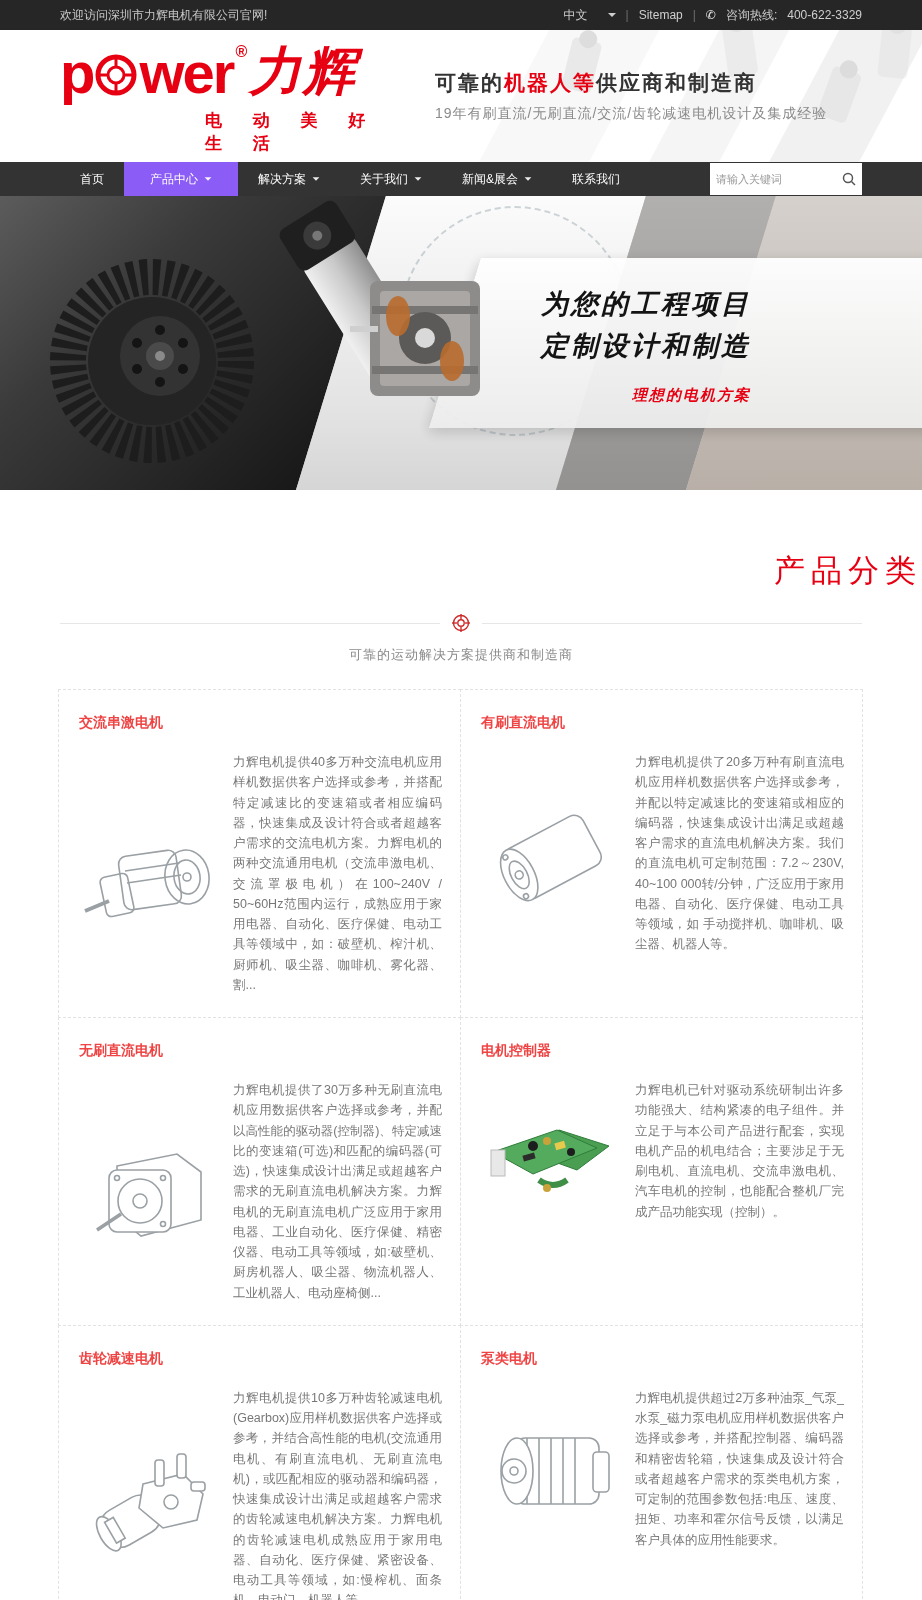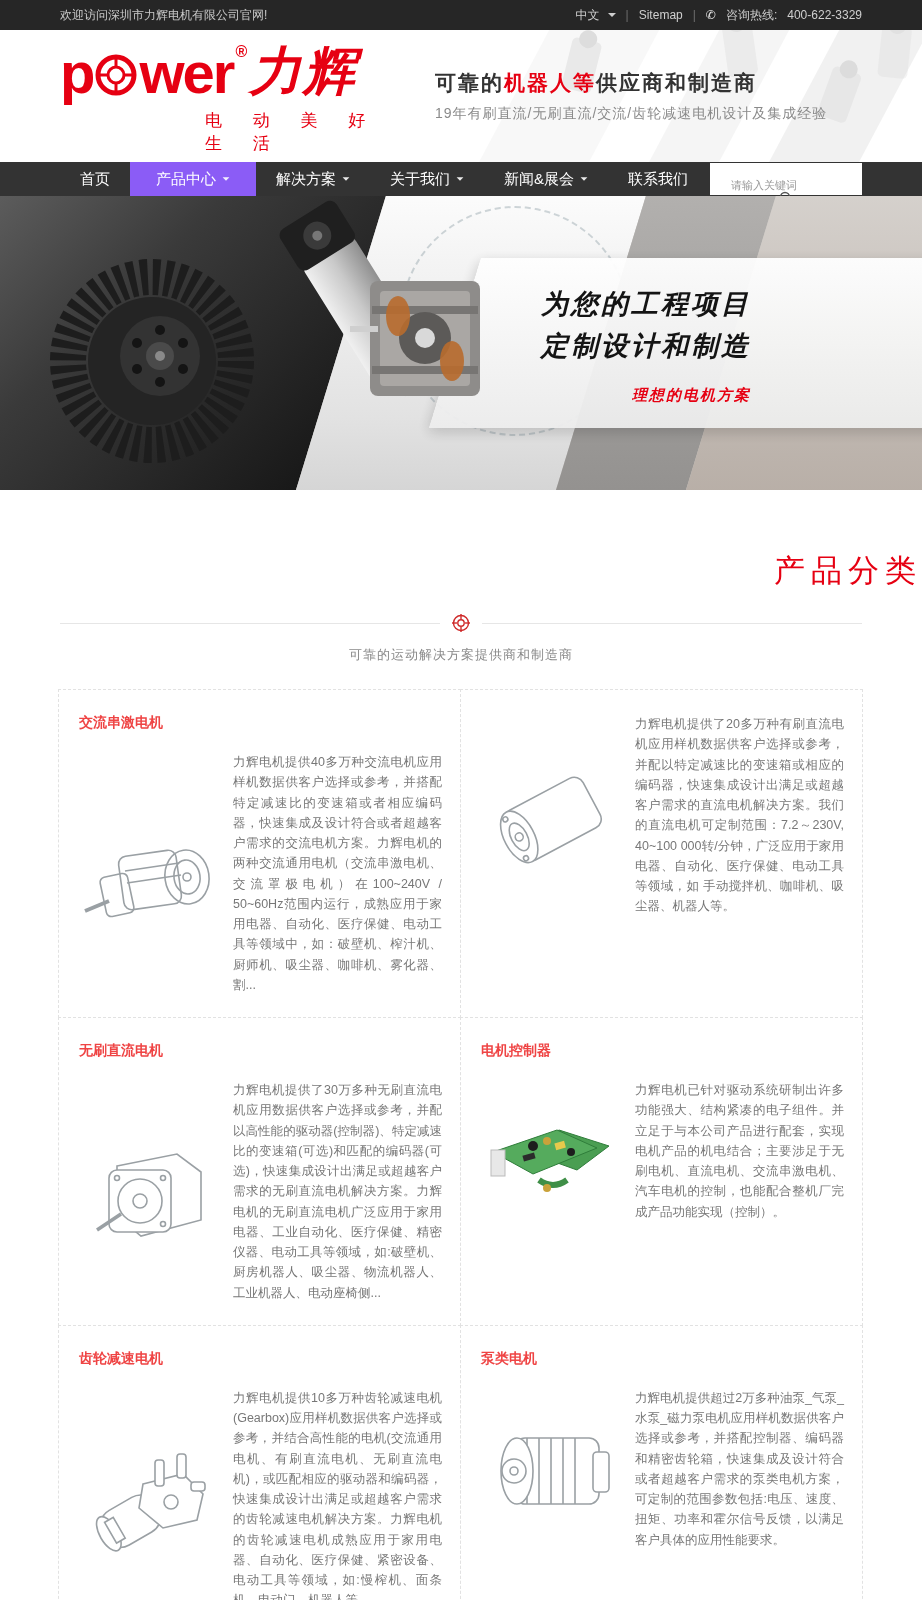--- a/index.html
+++ b/index.html
@@ -5,52 +5,52 @@
   * { margin:0; padding:0; box-sizing:border-box; }
   body { font-family:"Liberation Sans","DejaVu Sans",sans-serif; background:#f4f4f4; }
   .page { width:922px; margin:0 auto; background:#fff; position:relative; }
   .inner { width:802px; margin:0 auto; position:relative; }
 
   
   .topbar { height:30px; background:#262626; color:#c9c9c9; font-size:12px; }
   .topbar .inner { display:flex; justify-content:space-between; align-items:center; height:30px; }
   .topbar-right { display:flex; align-items:center; gap:10px; color:#cfcfcf; }
   .topbar-right .sep { color:#6d6d6d; }
-  .lang { cursor:pointer; display:inline-flex; align-items:center; gap:8px; }
+  .lang { cursor:pointer; display:inline-flex; align-items:center; gap:20px; }
   .caret { display:inline-block; width:0; height:0; border-left:4px solid transparent; border-right:4px solid transparent; border-top:4px solid #cfcfcf; }
   .phone-glyph { font-size:12px; color:#e4e4e4; }
 
   
   .header { height:132px; background:#fff; position:relative; overflow:hidden; }
   .header-deco { position:absolute; top:0; right:0; width:600px; height:132px; pointer-events:none; }
   .stripe { position:absolute; top:-20px; height:180px; background:rgba(120,120,120,.10); transform:skewX(-28deg); }
   .s1 { right:30px; width:90px; } .s2 { right:170px; width:70px; background:rgba(120,120,120,.07);} .s3 { right:300px; width:110px; background:rgba(120,120,120,.05);}
   .ghost { position:absolute; opacity:.45; }
   .ghost .gbody { width:30px; height:52px; background:#d9d9d9; border-radius:5px; }
   .ghost .gcap { width:18px; height:18px; background:#bdbdbd; border-radius:50%; margin:-62px auto 0; }
   .header .inner { height:132px; display:flex; align-items:center; }
   .logo { position:relative; cursor:pointer; width:320px; }
   .logo-row { display:flex; align-items:center; color:#e60012; font-weight:bold; }
   .logo-en { font-size:58px; letter-spacing:-2px; }
   .logo-target { margin:10px 2px 0; }
   .logo-reg { font-size:16px; vertical-align:top; margin:6px 2px 0 2px; align-self:flex-start; }
   .logo-cn { font-size:52px; font-style:italic; font-weight:900; letter-spacing:2px; }
-  .logo-slogan { color:#e60012; font-size:17px; font-weight:normal; letter-spacing:13px; margin:2px 0 0 145px; }
+  .logo-slogan { color:#e60012; font-size:17px; font-weight:bold; letter-spacing:13px; margin:2px 0 0 145px; }
   .tagline { margin-left:55px; position:relative; z-index:2; }
   .tagline-main { font-size:21px; font-weight:bold; color:#333; letter-spacing:2px; }
   .tagline-main .red { color:#e60012; }
   .tagline-sub { font-size:14px; color:#8a8a8a; margin-top:8px; letter-spacing:1px; }
 
   
   .nav { height:34px; background:#333; }
   .nav .inner { display:flex; align-items:stretch; height:34px; }
-  .nav-item { display:flex; align-items:center; gap:6px; padding:0 20px; color:#fff; font-size:15px; cursor:pointer; }
+  .nav-item { display:flex; align-items:center; gap:6px; padding:0 20px; color:#fff; font-size:12px; cursor:pointer; }
   .nav-item.active { background:#8b5cf6; padding:0 26px; }
   .nav-item .caret { border-top-color:#fff; opacity:.9; transform:scale(.85); }
-  .nav-search { margin-left:auto; align-self:center; display:flex; align-items:center; background:#fff; width:152px; height:22px; padding:16px 6px;flex-direction:column; }
+  .nav-search { margin-left:auto; align-self:center; display:flex; align-items:center; background:#fff; width:152px; height:22px; padding:16px 6px; }
   .nav-search input { border:none; outline:none; flex:1; font-size:11px; color:#666; width:110px; font-family:inherit; }
   .nav-search input::placeholder { color:#999; }
   .search-btn { background:none; border:none; cursor:pointer; display:flex; align-items:center; padding:0; }
 
   
   .hero { height:294px; position:relative; overflow:hidden; background:#c7c4c1; }
   .hp { position:absolute; top:-30px; height:360px; transform:skewX(-17deg); }
   .hp1 { left:-120px; width:460px; background:linear-gradient(125deg,#6a6a6a 0%,#3a3a3a 45%,#161616 100%); }
   .hp2 { left:340px; width:260px; background:linear-gradient(180deg,#ffffff 0%,#e2e2e2 70%,#cfcfcf 100%); }
   .hp3 { left:600px; width:130px; background:linear-gradient(180deg,#b5b3b1,#908e8c); }
@@ -282,20 +282,21 @@
               <ellipse cx="108" cy="58" rx="22" ry="27" transform="rotate(-8 108 58)"></ellipse>
               <ellipse cx="108" cy="58" rx="13" ry="17" transform="rotate(-8 108 58)"></ellipse>
               <circle cx="108" cy="58" r="4"></circle>
             </svg>
           </div>
           <div class="card-desc">力辉电机提供40多万种交流电机应用样机数据供客户选择或参考，并搭配特定减速比的变速箱或者相应编码器，快速集成及设计符合或者超越客户需求的交流电机方案。力辉电机的两种交流通用电机（交流串激电机、交流罩极电机）在100~240V / 50~60Hz范围内运行，成熟应用于家用电器、自动化、医疗保健、电动工具等领域中，如：破壁机、榨汁机、厨师机、吸尘器、咖啡机、雾化器、割...</div>
         </div>
       </div>
 
       <div class="card">
+        <div class="card-title">有刷直流电机</div>
         <div class="card-body">
           <div class="card-img">
             <svg width="140" height="110" viewBox="0 0 140 110" fill="#fff" stroke="#9aa0a4" stroke-width="1.6">
               <g transform="rotate(-28 70 60)">
                 <rect x="28" y="32" width="88" height="56" rx="10"></rect>
                 <ellipse cx="34" cy="60" rx="15" ry="28"></ellipse>
                 <ellipse cx="34" cy="60" rx="8" ry="15"></ellipse>
                 <circle cx="34" cy="60" r="4"></circle>
                 <circle cx="30" cy="38" r="2.5"></circle>
                   <circle cx="30" cy="82" r="2.5"></circle>

